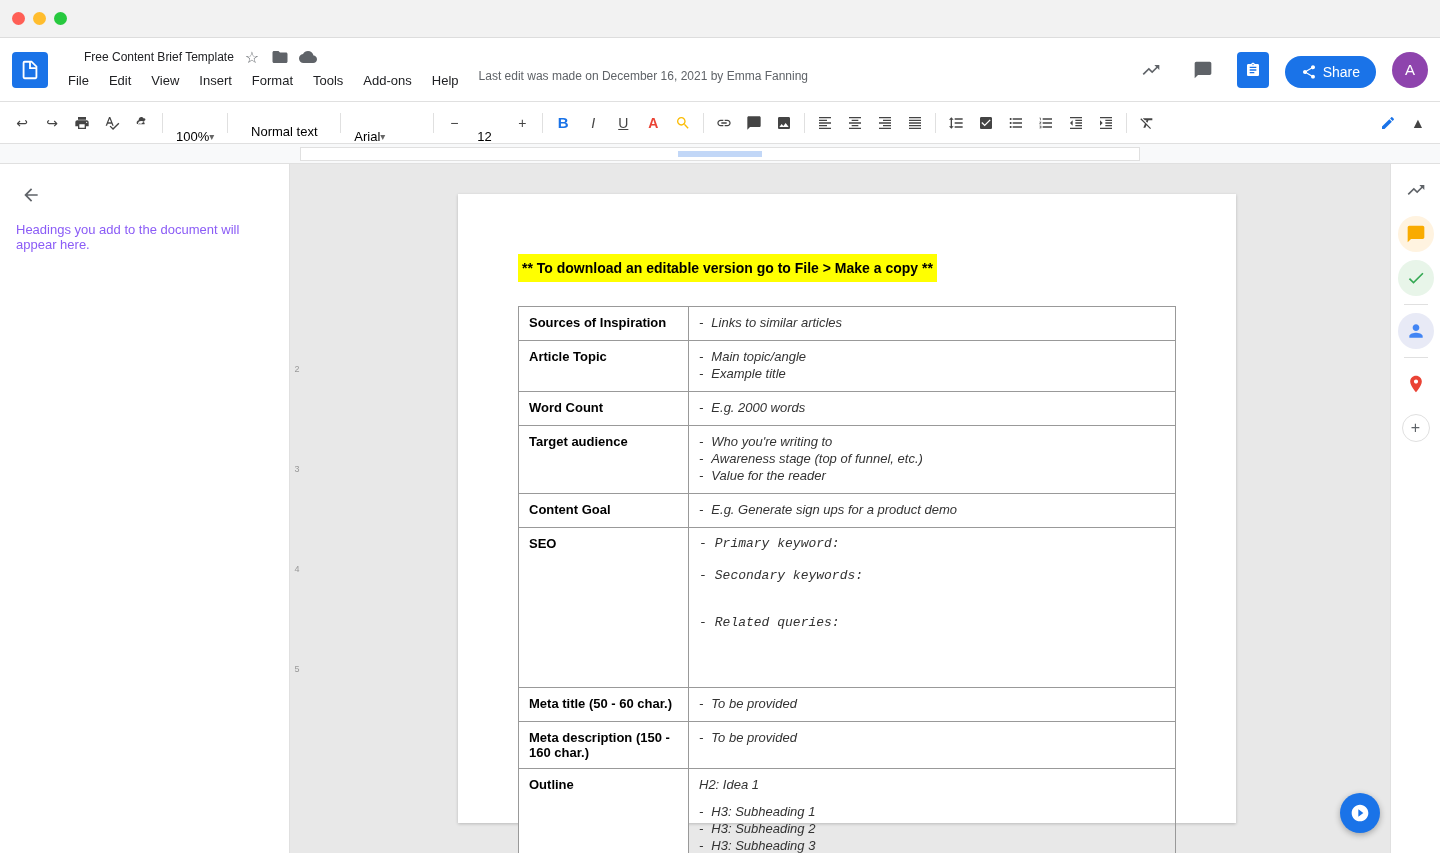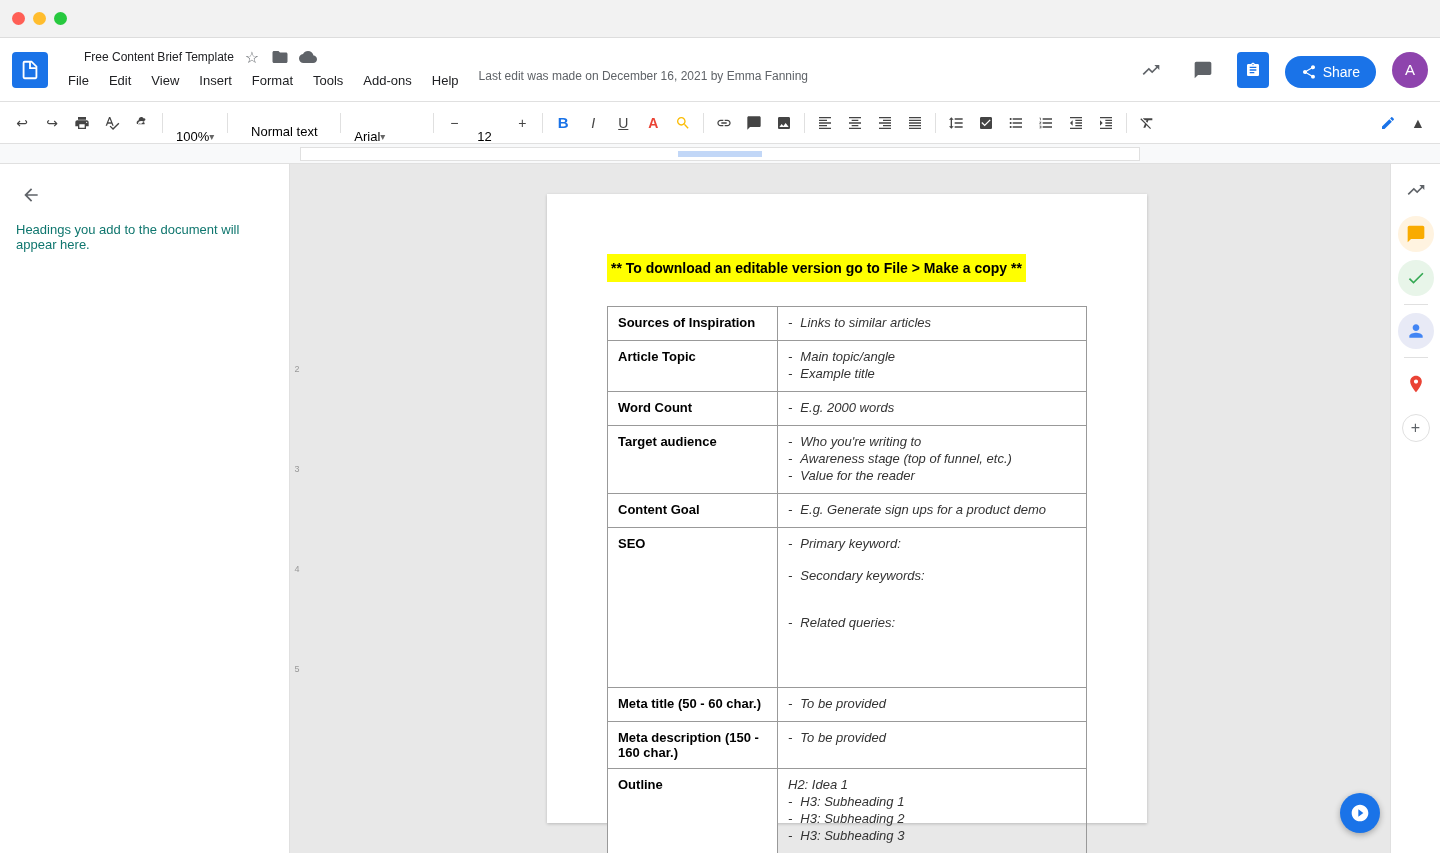--- a/index.html
+++ b/index.html
@@ -100,34 +100,34 @@
 
     
     #sidebar {
       width: 290px;
       background: #fff;
       border-right: 1px solid #e0e0e0;
       padding: 16px;
       flex-shrink: 0;
     }
     #sidebar-back { width: 30px; height: 30px; border-radius: 50%; border: none; background: transparent; cursor: pointer; display: flex; align-items: center; justify-content: center; color: #5f6368; font-size: 18px; margin-bottom: 12px; }
-    #sidebar-text { font-size: 13px; color: #0f766e; }
+    #sidebar-text { font-size: 13px; color: #8b5cf6; }
 
     
     #doc-area {
       flex: 1;
       background: #e8e8e8;
       overflow-y: auto;
       display: flex;
       flex-direction: column;
       align-items: center;
       padding: 30px 0;
     }
     #doc-page {
-      width: 600px;
+      width: 778px;
       background: #fff;
       box-shadow: 0 1px 3px rgba(0,0,0,0.2);
       padding: 60px 60px 40px;
       min-height: 600px;
     }
 
     
     #highlight-banner {
       background: #ffff00;
       padding: 6px 4px;
@@ -495,21 +495,21 @@
               <ul>
                 <li>
                     <span>E.g. Generate sign ups for a product demo</span>
                   </li>
               </ul>
             </td>
           </tr>
 
           <tr>
             <td class="row-label" style="height:160px;">SEO</td>
-            <td class="row-content" style="height:160px;">
+            <td class="row-content" style="height:160px;font-family:Liberation Mono, monospace;">
               <ul>
                 <li>
                     <span>Primary keyword:</span>
                   </li>
               </ul>
               <br>
               <ul>
                 <li>
                     <span>Secondary keywords:</span>
                   </li>
@@ -542,21 +542,21 @@
                 <li>
                     <span>To be provided</span>
                   </li>
               </ul>
             </td>
           </tr>
 
           <tr>
             <td class="row-label">Outline</td>
             <td class="row-content" style="font-style:normal;">
-              <div style="font-style:italic; margin-bottom:2px;">H2: Idea 1</div>
+              <div style="font-style:italic; margin-bottom:12px;">H2: Idea 1</div>
               <ul>
                 <li style="font-style:italic;">
                     <span>H3: Subheading 1</span>
                   </li>
                 <li style="font-style:italic;">
                     <span>H3: Subheading 2</span>
                   </li>
                 <li style="font-style:italic;">
                     <span>H3: Subheading 3</span>
                   </li>

